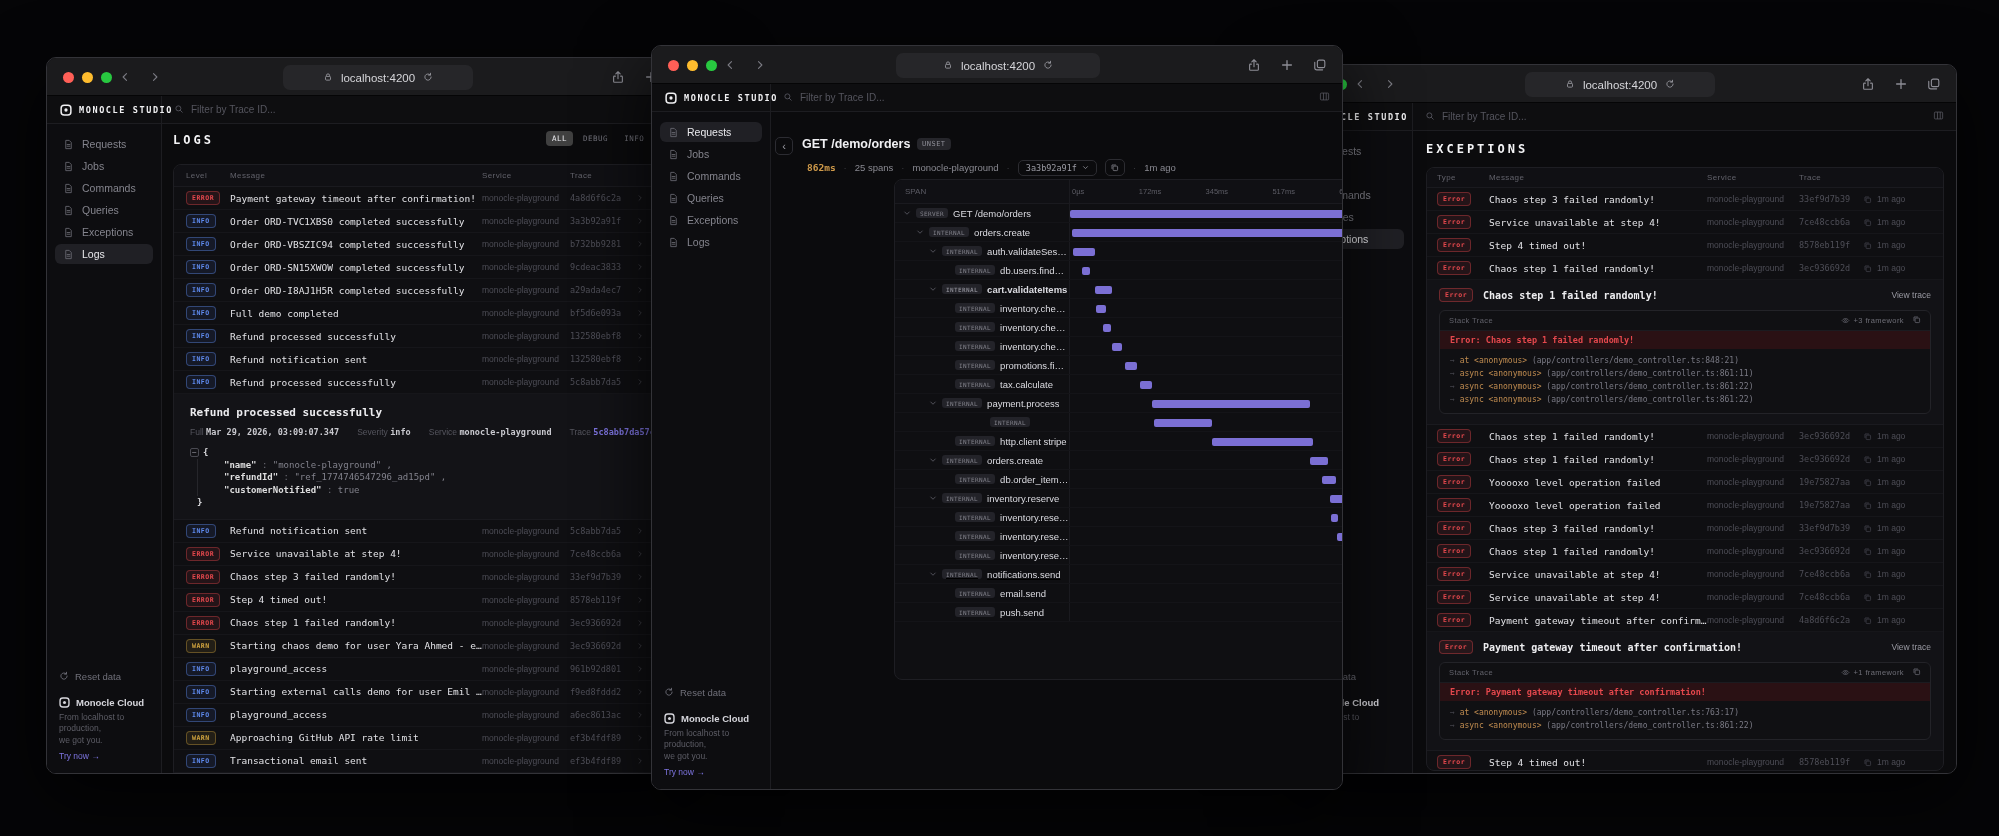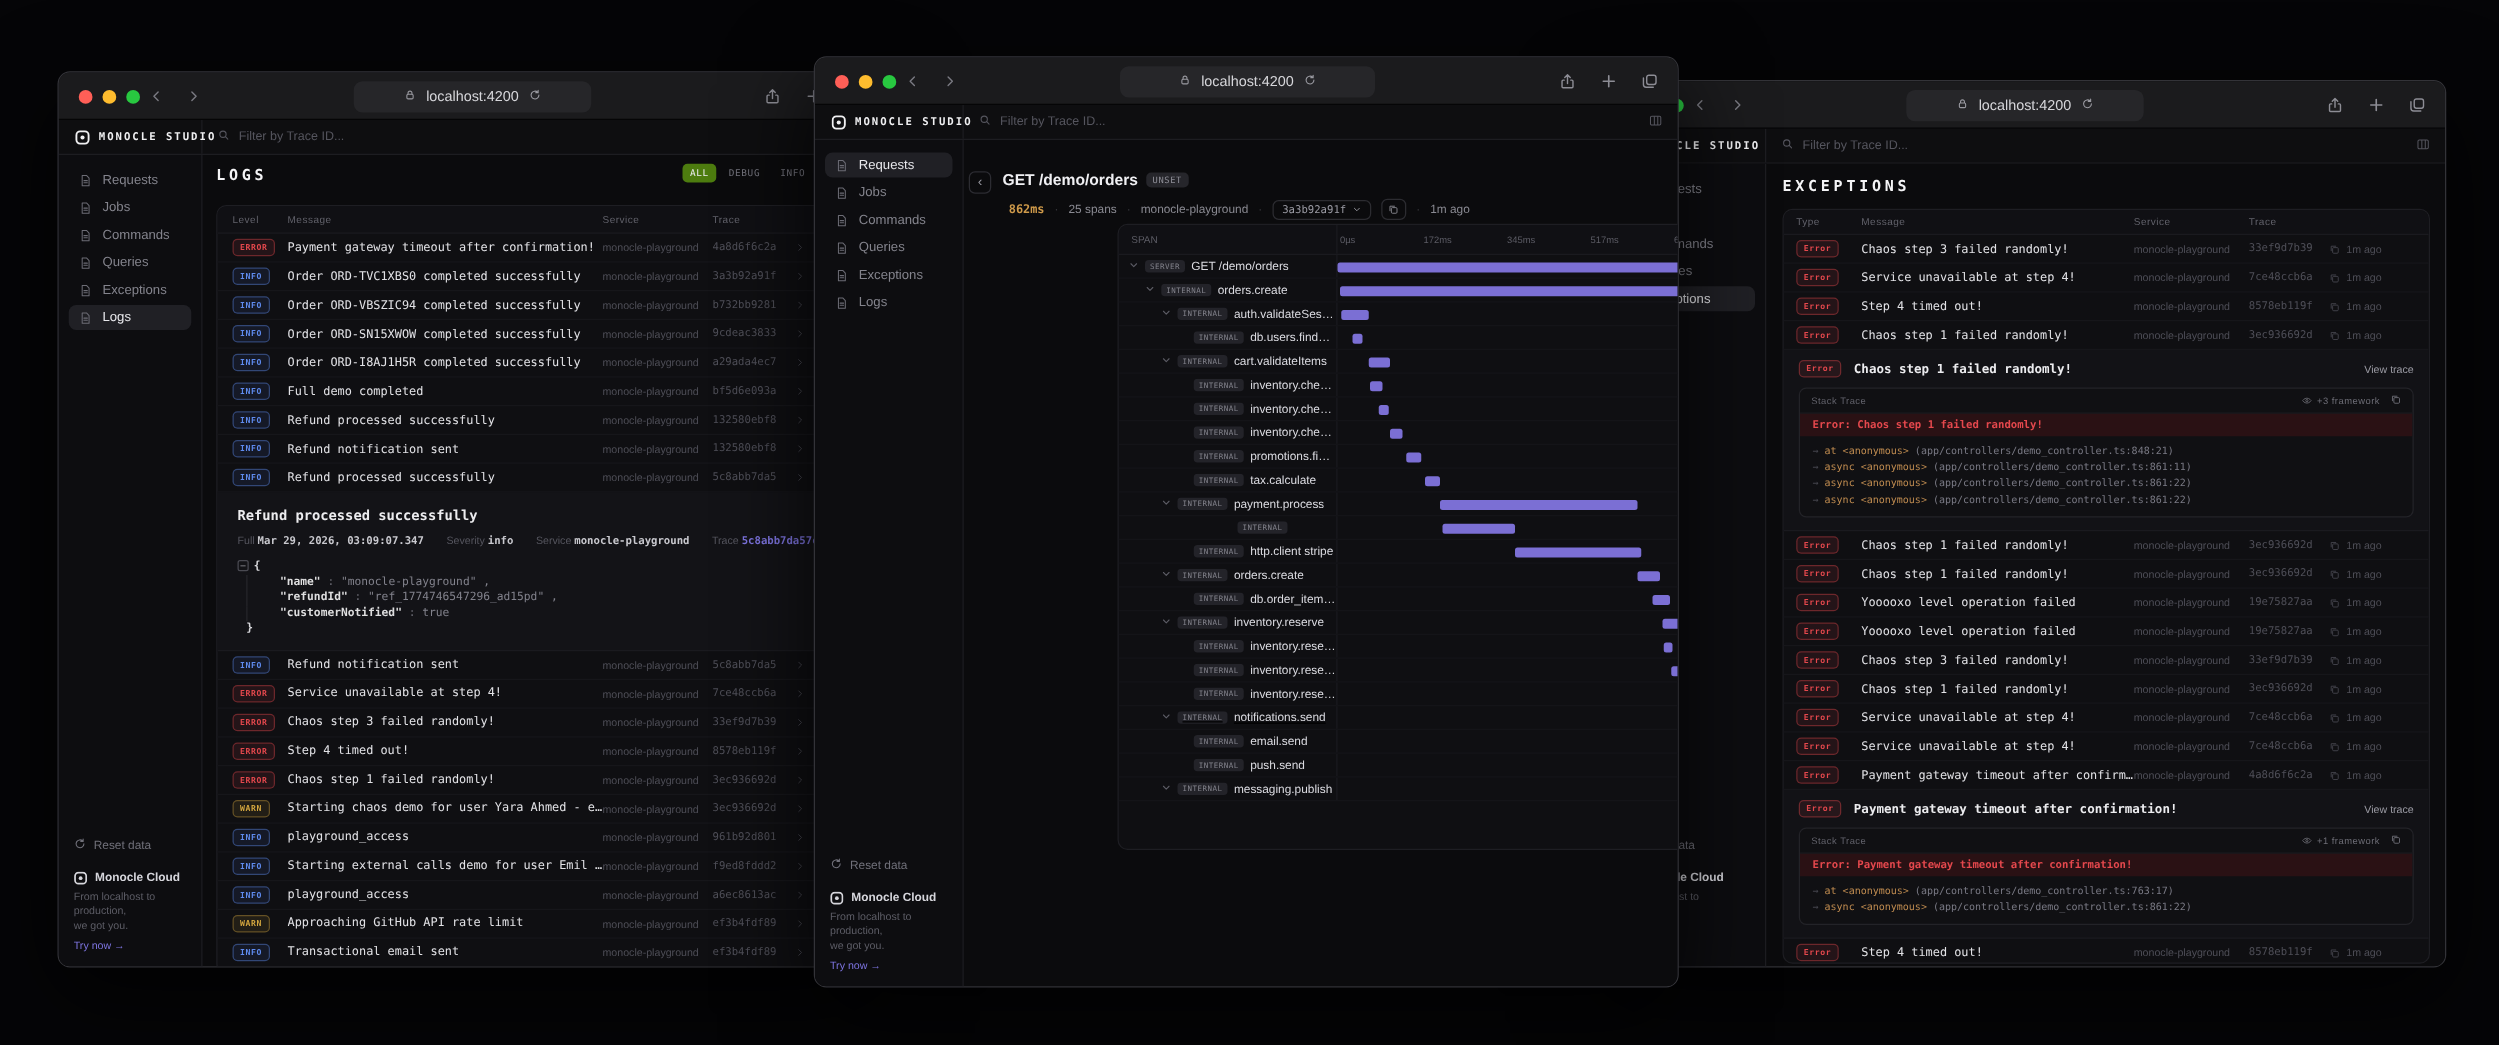--- a/index.html
+++ b/index.html
@@ -72,21 +72,21 @@
   .jsonblk .brace{color:#d6d6da;font-weight:bold}
   .jsonblk .jline{padding-left:26px;border-left:1px solid #26262b;margin-left:7px}
   .jsonblk .k{color:#dededf;font-weight:bold}
   .jsonblk .v{color:#82828c}
   .minus-sq{display:inline-flex;width:9px;height:9px;border:1px solid #4a4a52;border-radius:2px;color:#8a8a92;
             align-items:center;justify-content:center;font-size:8px;line-height:1;margin-right:4px;vertical-align:middle}
 
   
   .pillsrow{position:absolute;display:flex;align-items:center;gap:4px}
   .pill{font-family:"DejaVu Sans Mono",monospace;font-size:7.5px;letter-spacing:.5px;color:#73737c;padding:3px 6px;border-radius:4px}
-  .pillsrow .pill:nth-of-type(1){background:#4d7c0f;color:#ececf0}
+  .pillsrow .pill:nth-of-type(1){background:#404040;color:#ececf0}
 
   
   .backbtn{position:absolute;width:18px;height:18px;border:1px solid #2c2c32;border-radius:5px;color:#9a9aa2;
            display:flex;align-items:center;justify-content:center;font-size:11px}
   .ttitle{position:absolute;font-size:12.5px;font-weight:bold;color:#f0f0f3}
   .unset{position:absolute;font-family:"DejaVu Sans Mono",monospace;font-size:7px;letter-spacing:.5px;color:#8f8f98;
          background:#26262b;border-radius:4px;padding:2px 5px}
   .tmeta{position:absolute;display:flex;align-items:center;gap:8px;font-size:9.5px;color:#8a8a92}
   .tmeta .amber{color:#cf9a4a;font-family:"DejaVu Sans Mono",monospace;font-weight:bold}
   .tmeta .dot{color:#3c3c42}
@@ -1397,252 +1397,241 @@
                     </svg></span>
                   <span class="kind">INTERNAL</span>
                   <span class="spanname">db.users.findById</span>
                 </div>
                 <div class="wf-lane">
                   <span class="bar" style="left: 3.5%; width: 2.6%;"></span>
                 </div>
 
               </div>
               <div class="wf-row">
+                <div class="wf-name" style="padding-left: 34px; font-weight: bold;">
+                  <span class="wf-chev"><svg width="8" height="8">
+                      <use href="#i-chev-d"></use>
+                    </svg></span>
+                  <span class="kind">INTERNAL</span>
+                  <span class="spanname">cart.validateItems</span>
+                </div>
+                <div class="wf-lane">
+                  <span class="bar" style="left: 7.4%; width: 5.1%;"></span>
+                </div>
+
+              </div>
+              <div class="wf-row">
+                <div class="wf-name" style="padding-left: 47px;">
+                  <span class="wf-chev" style="visibility: hidden;"><svg width="8" height="8">
+                      <use href="#i-chev-d"></use>
+                    </svg></span>
+                  <span class="kind">INTERNAL</span>
+                  <span class="spanname">inventory.checkStock</span>
+                </div>
+                <div class="wf-lane">
+                  <span class="bar" style="left: 7.7%; width: 3.2%;"></span>
+                </div>
+
+              </div>
+              <div class="wf-row">
+                <div class="wf-name" style="padding-left: 47px;">
+                  <span class="wf-chev" style="visibility: hidden;"><svg width="8" height="8">
+                      <use href="#i-chev-d"></use>
+                    </svg></span>
+                  <span class="kind">INTERNAL</span>
+                  <span class="spanname">inventory.checkStock</span>
+                </div>
+                <div class="wf-lane">
+                  <span class="bar" style="left: 10%; width: 2.2%;"></span>
+                </div>
+
+              </div>
+              <div class="wf-row">
+                <div class="wf-name" style="padding-left: 47px;">
+                  <span class="wf-chev" style="visibility: hidden;"><svg width="8" height="8">
+                      <use href="#i-chev-d"></use>
+                    </svg></span>
+                  <span class="kind">INTERNAL</span>
+                  <span class="spanname">inventory.checkStock</span>
+                </div>
+                <div class="wf-lane">
+                  <span class="bar" style="left: 12.5%; width: 3.1%;"></span>
+                </div>
+
+              </div>
+              <div class="wf-row">
+                <div class="wf-name" style="padding-left: 47px;">
+                  <span class="wf-chev" style="visibility: hidden;"><svg width="8" height="8">
+                      <use href="#i-chev-d"></use>
+                    </svg></span>
+                  <span class="kind">INTERNAL</span>
+                  <span class="spanname">promotions.findApplicab...</span>
+                </div>
+                <div class="wf-lane">
+                  <span class="bar" style="left: 16.5%; width: 3.6%;"></span>
+                </div>
+
+              </div>
+              <div class="wf-row">
+                <div class="wf-name" style="padding-left: 47px;">
+                  <span class="wf-chev" style="visibility: hidden;"><svg width="8" height="8">
+                      <use href="#i-chev-d"></use>
+                    </svg></span>
+                  <span class="kind">INTERNAL</span>
+                  <span class="spanname">tax.calculate</span>
+                </div>
+                <div class="wf-lane">
+                  <span class="bar" style="left: 21%; width: 3.7%;"></span>
+                </div>
+
+              </div>
+              <div class="wf-row">
                 <div class="wf-name" style="padding-left: 34px;">
                   <span class="wf-chev"><svg width="8" height="8">
                       <use href="#i-chev-d"></use>
                     </svg></span>
                   <span class="kind">INTERNAL</span>
-                  <span class="spanname">cart.validateItems</span>
-                </div>
-                <div class="wf-lane">
-                  <span class="bar" style="left: 7.4%; width: 5.1%;"></span>
+                  <span class="spanname">payment.process</span>
+                </div>
+                <div class="wf-lane">
+                  <span class="bar" style="left: 24.5%; width: 47.4%;"></span>
+                </div>
+
+              </div>
+              <div class="wf-row">
+                <div class="wf-name" style="padding-left: 47px; gap: 40px;">
+                  <span class="wf-chev" style="visibility: hidden;"><svg width="8" height="8">
+                      <use href="#i-chev-d"></use>
+                    </svg></span>
+                  <span class="kind">INTERNAL</span>
+                  <span class="spanname">fraud.analyze</span>
+                </div>
+                <div class="wf-lane">
+                  <span class="bar" style="left: 25%; width: 17.4%;"></span>
                 </div>
 
               </div>
               <div class="wf-row">
                 <div class="wf-name" style="padding-left: 47px;">
                   <span class="wf-chev" style="visibility: hidden;"><svg width="8" height="8">
                       <use href="#i-chev-d"></use>
                     </svg></span>
                   <span class="kind">INTERNAL</span>
-                  <span class="spanname">inventory.checkStock</span>
-                </div>
-                <div class="wf-lane">
-                  <span class="bar" style="left: 7.7%; width: 3.2%;"></span>
+                  <span class="spanname">http.client stripe</span>
+                </div>
+                <div class="wf-lane">
+                  <span class="bar" style="left: 42.5%; width: 30.2%;"></span>
+                </div>
+
+              </div>
+              <div class="wf-row">
+                <div class="wf-name" style="padding-left: 34px;">
+                  <span class="wf-chev"><svg width="8" height="8">
+                      <use href="#i-chev-d"></use>
+                    </svg></span>
+                  <span class="kind">INTERNAL</span>
+                  <span class="spanname">orders.create</span>
+                </div>
+                <div class="wf-lane">
+                  <span class="bar" style="left: 72%; width: 5.2%;"></span>
                 </div>
 
               </div>
               <div class="wf-row">
                 <div class="wf-name" style="padding-left: 47px;">
                   <span class="wf-chev" style="visibility: hidden;"><svg width="8" height="8">
                       <use href="#i-chev-d"></use>
                     </svg></span>
                   <span class="kind">INTERNAL</span>
-                  <span class="spanname">inventory.checkStock</span>
-                </div>
-                <div class="wf-lane">
-                  <span class="bar" style="left: 10%; width: 2.2%;"></span>
+                  <span class="spanname">db.order_items.insertMa...</span>
+                </div>
+                <div class="wf-lane">
+                  <span class="bar" style="left: 75.5%; width: 4.2%;"></span>
+                </div>
+
+              </div>
+              <div class="wf-row">
+                <div class="wf-name" style="padding-left: 34px;">
+                  <span class="wf-chev"><svg width="8" height="8">
+                      <use href="#i-chev-d"></use>
+                    </svg></span>
+                  <span class="kind">INTERNAL</span>
+                  <span class="spanname">inventory.reserve</span>
+                </div>
+                <div class="wf-lane">
+                  <span class="bar" style="left: 77.8%; width: 7.3%;"></span>
                 </div>
 
               </div>
               <div class="wf-row">
                 <div class="wf-name" style="padding-left: 47px;">
                   <span class="wf-chev" style="visibility: hidden;"><svg width="8" height="8">
                       <use href="#i-chev-d"></use>
                     </svg></span>
                   <span class="kind">INTERNAL</span>
-                  <span class="spanname">inventory.checkStock</span>
-                </div>
-                <div class="wf-lane">
-                  <span class="bar" style="left: 12.5%; width: 3.1%;"></span>
+                  <span class="spanname">inventory.reserveItem</span>
+                </div>
+                <div class="wf-lane">
+                  <span class="bar" style="left: 78.1%; width: 2.1%;"></span>
                 </div>
 
               </div>
               <div class="wf-row">
                 <div class="wf-name" style="padding-left: 47px;">
                   <span class="wf-chev" style="visibility: hidden;"><svg width="8" height="8">
                       <use href="#i-chev-d"></use>
                     </svg></span>
                   <span class="kind">INTERNAL</span>
-                  <span class="spanname">promotions.findApplicab...</span>
-                </div>
-                <div class="wf-lane">
-                  <span class="bar" style="left: 16.5%; width: 3.6%;"></span>
+                  <span class="spanname">inventory.reserveItem</span>
+                </div>
+                <div class="wf-lane">
+                  <span class="bar" style="left: 80%; width: 4.1%;"></span>
                 </div>
 
               </div>
               <div class="wf-row">
                 <div class="wf-name" style="padding-left: 47px;">
                   <span class="wf-chev" style="visibility: hidden;"><svg width="8" height="8">
                       <use href="#i-chev-d"></use>
                     </svg></span>
                   <span class="kind">INTERNAL</span>
-                  <span class="spanname">tax.calculate</span>
-                </div>
-                <div class="wf-lane">
-                  <span class="bar" style="left: 21%; width: 3.7%;"></span>
-                </div>
-
-              </div>
-              <div class="wf-row">
-                <div class="wf-name" style="padding-left: 34px;">
+                  <span class="spanname">inventory.reserveItem</span>
+                </div>
+                <div class="wf-lane"></div>
+
+              </div>
+              <div class="wf-row">
+                <div class="wf-name" style="padding-left: 34px; text-decoration: underline;">
                   <span class="wf-chev"><svg width="8" height="8">
                       <use href="#i-chev-d"></use>
                     </svg></span>
                   <span class="kind">INTERNAL</span>
-                  <span class="spanname">payment.process</span>
-                </div>
-                <div class="wf-lane">
-                  <span class="bar" style="left: 24.5%; width: 47.4%;"></span>
-                </div>
-
-              </div>
-              <div class="wf-row">
-                <div class="wf-name" style="padding-left: 47px; gap: 40px;">
-                  <span class="wf-chev" style="visibility: hidden;"><svg width="8" height="8">
-                      <use href="#i-chev-d"></use>
-                    </svg></span>
-                  <span class="kind">INTERNAL</span>
-                  <span class="spanname">fraud.analyze</span>
-                </div>
-                <div class="wf-lane">
-                  <span class="bar" style="left: 25%; width: 17.4%;"></span>
-                </div>
+                  <span class="spanname">notifications.send</span>
+                </div>
+                <div class="wf-lane"></div>
 
               </div>
               <div class="wf-row">
                 <div class="wf-name" style="padding-left: 47px;">
                   <span class="wf-chev" style="visibility: hidden;"><svg width="8" height="8">
                       <use href="#i-chev-d"></use>
                     </svg></span>
                   <span class="kind">INTERNAL</span>
-                  <span class="spanname">http.client stripe</span>
-                </div>
-                <div class="wf-lane">
-                  <span class="bar" style="left: 42.5%; width: 30.2%;"></span>
-                </div>
-
-              </div>
-              <div class="wf-row">
-                <div class="wf-name" style="padding-left: 34px;">
-                  <span class="wf-chev"><svg width="8" height="8">
-                      <use href="#i-chev-d"></use>
-                    </svg></span>
-                  <span class="kind">INTERNAL</span>
-                  <span class="spanname">orders.create</span>
-                </div>
-                <div class="wf-lane">
-                  <span class="bar" style="left: 72%; width: 5.2%;"></span>
-                </div>
+                  <span class="spanname">email.send</span>
+                </div>
+                <div class="wf-lane"></div>
 
               </div>
               <div class="wf-row">
                 <div class="wf-name" style="padding-left: 47px;">
                   <span class="wf-chev" style="visibility: hidden;"><svg width="8" height="8">
                       <use href="#i-chev-d"></use>
                     </svg></span>
                   <span class="kind">INTERNAL</span>
-                  <span class="spanname">db.order_items.insertMa...</span>
-                </div>
-                <div class="wf-lane">
-                  <span class="bar" style="left: 75.5%; width: 4.2%;"></span>
-                </div>
-
-              </div>
-              <div class="wf-row">
-                <div class="wf-name" style="padding-left: 34px;">
-                  <span class="wf-chev"><svg width="8" height="8">
-                      <use href="#i-chev-d"></use>
-                    </svg></span>
-                  <span class="kind">INTERNAL</span>
-                  <span class="spanname">inventory.reserve</span>
-                </div>
-                <div class="wf-lane">
-                  <span class="bar" style="left: 77.8%; width: 7.3%;"></span>
-                </div>
-
-              </div>
-              <div class="wf-row">
-                <div class="wf-name" style="padding-left: 47px;">
-                  <span class="wf-chev" style="visibility: hidden;"><svg width="8" height="8">
-                      <use href="#i-chev-d"></use>
-                    </svg></span>
-                  <span class="kind">INTERNAL</span>
-                  <span class="spanname">inventory.reserveItem</span>
-                </div>
-                <div class="wf-lane">
-                  <span class="bar" style="left: 78.1%; width: 2.1%;"></span>
-                </div>
-
-              </div>
-              <div class="wf-row">
-                <div class="wf-name" style="padding-left: 47px;">
-                  <span class="wf-chev" style="visibility: hidden;"><svg width="8" height="8">
-                      <use href="#i-chev-d"></use>
-                    </svg></span>
-                  <span class="kind">INTERNAL</span>
-                  <span class="spanname">inventory.reserveItem</span>
-                </div>
-                <div class="wf-lane">
-                  <span class="bar" style="left: 80%; width: 4.1%;"></span>
-                </div>
-
-              </div>
-              <div class="wf-row">
-                <div class="wf-name" style="padding-left: 47px;">
-                  <span class="wf-chev" style="visibility: hidden;"><svg width="8" height="8">
-                      <use href="#i-chev-d"></use>
-                    </svg></span>
-                  <span class="kind">INTERNAL</span>
-                  <span class="spanname">inventory.reserveItem</span>
-                </div>
-                <div class="wf-lane"></div>
-
-              </div>
-              <div class="wf-row">
-                <div class="wf-name" style="padding-left: 34px; text-decoration: underline;">
-                  <span class="wf-chev"><svg width="8" height="8">
-                      <use href="#i-chev-d"></use>
-                    </svg></span>
-                  <span class="kind">INTERNAL</span>
-                  <span class="spanname">notifications.send</span>
-                </div>
-                <div class="wf-lane"></div>
-
-              </div>
-              <div class="wf-row">
-                <div class="wf-name" style="padding-left: 47px;">
-                  <span class="wf-chev" style="visibility: hidden;"><svg width="8" height="8">
-                      <use href="#i-chev-d"></use>
-                    </svg></span>
-                  <span class="kind">INTERNAL</span>
-                  <span class="spanname">email.send</span>
-                </div>
-                <div class="wf-lane"></div>
-
-              </div>
-              <div class="wf-row">
-                <div class="wf-name" style="padding-left: 47px;">
-                  <span class="wf-chev" style="visibility: hidden;"><svg width="8" height="8">
-                      <use href="#i-chev-d"></use>
-                    </svg></span>
-                  <span class="kind">INTERNAL</span>
                   <span class="spanname">push.send</span>
-                </div>
-                <div class="wf-lane"></div>
-
-              </div>
-              <div class="wf-row">
-                <div class="wf-name" style="padding-left: 34px;">
-                  <span class="wf-chev"><svg width="8" height="8">
-                      <use href="#i-chev-d"></use>
-                    </svg></span>
-                  <span class="kind">INTERNAL</span>
-                  <span class="spanname">messaging.publish</span>
                 </div>
                 <div class="wf-lane"></div>
 
               </div>
             </div>
         </div>
       </div>
     </div>
   </div>
 

